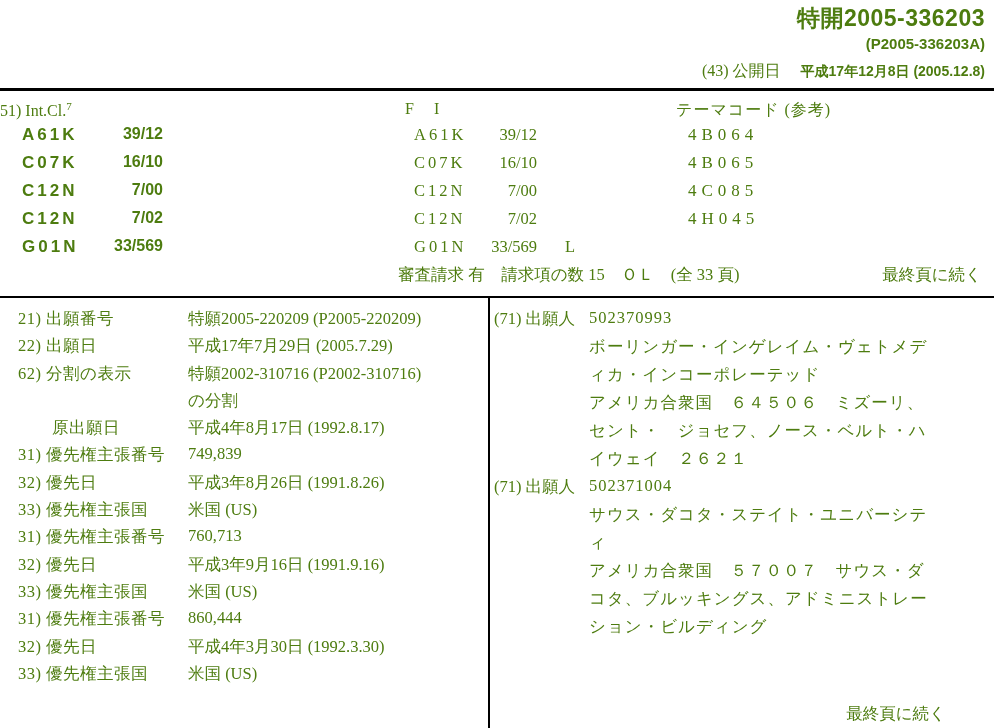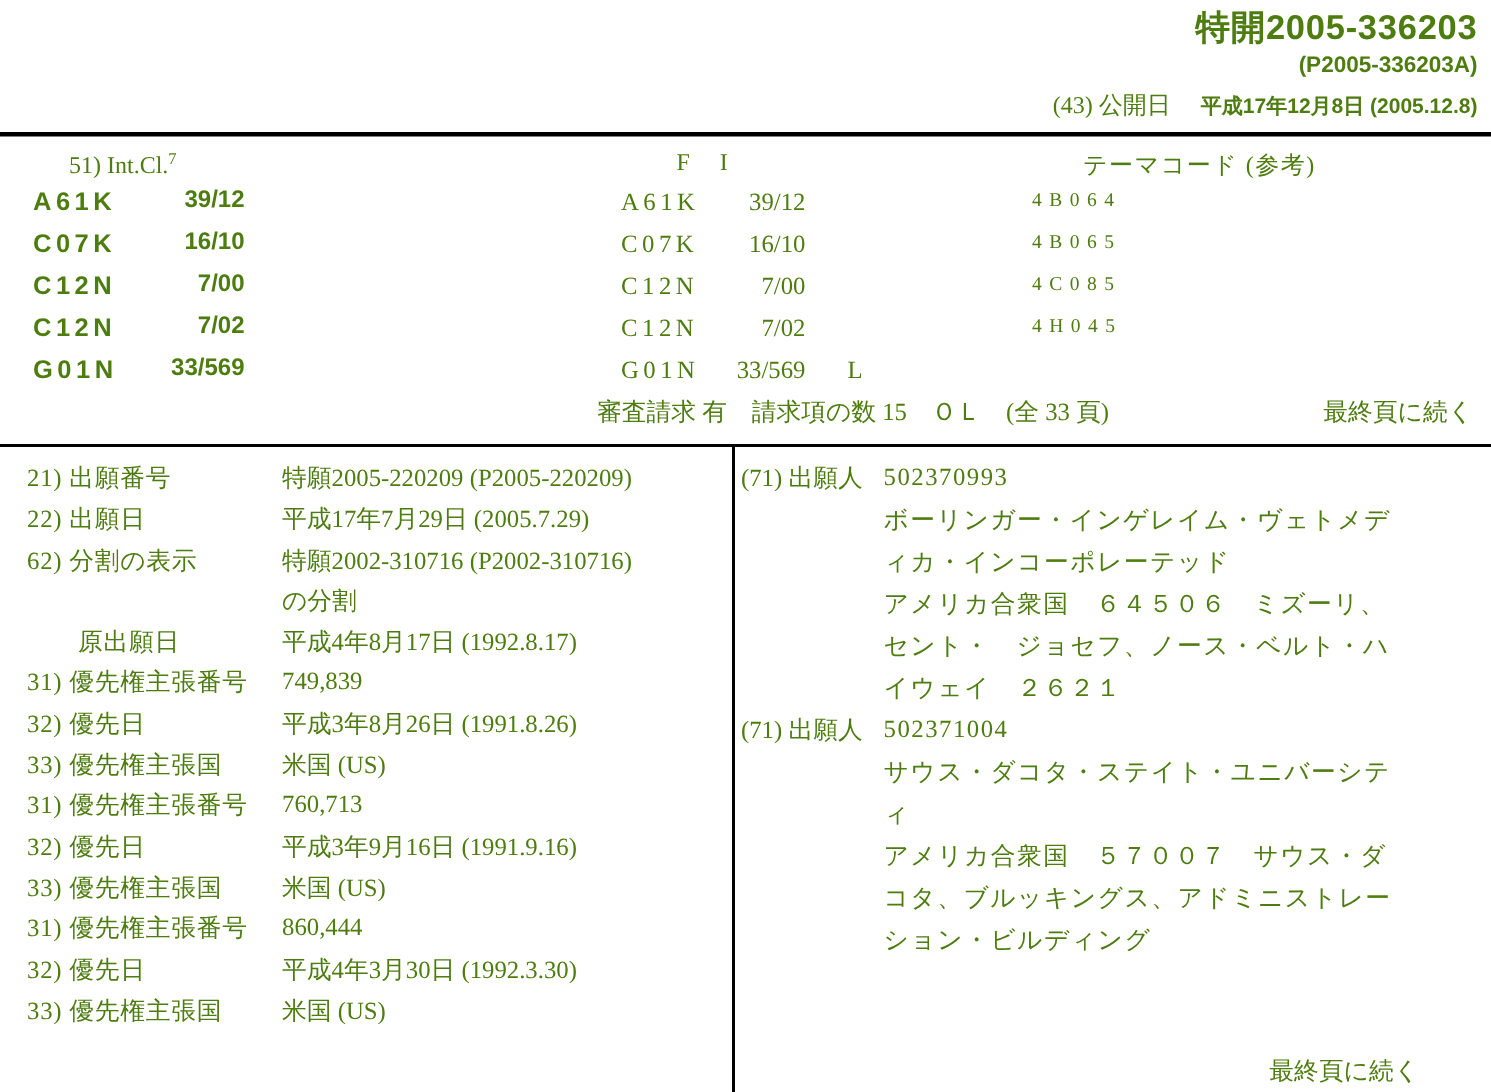--- a/index.html
+++ b/index.html
@@ -27,41 +27,41 @@
   .pub-date-value{
     font-family:"Liberation Sans","DejaVu Sans",sans-serif;
     font-weight:bold;font-size:14px;margin-left:20px;
   }
   
   .hr{position:absolute;left:0;width:994px;background:#000;}
   .hr-top{top:88px;height:3px;}
   .hr-mid{top:296px;height:2px;}
   
   .cls{position:absolute;left:0;top:92px;width:994px;height:204px;}
-  .cls .hdr{position:absolute;top:8px;white-space:nowrap;font-size:16px;padding-left:46px;}
+  .cls .hdr{position:absolute;top:8px;white-space:nowrap;font-size:16px;}
   .intcl-label{left:0;}
   .intcl-label sup{font-size:11px;}
   .fi-label{left:405px;letter-spacing:8px;}
   .theme-label{left:676px;letter-spacing:1px;}
   .crows{position:absolute;left:0;top:33px;width:994px;}
   .crow{position:relative;height:28px;}
   .crow span{position:absolute;white-space:nowrap;top:0;}
   .ic-code{
     left:22px;font-family:"Liberation Sans","DejaVu Sans",sans-serif;
     font-weight:bold;font-size:17px;letter-spacing:3px;
   }
   .ic-num{
     left:88px;width:75px;text-align:right;
     font-family:"Liberation Sans","DejaVu Sans",sans-serif;
     font-weight:bold;font-size:16px;
   }
   .fi-code{left:414px;letter-spacing:3px;font-size:16.5px;}
   .fi-num{left:452px;width:85px;text-align:right;font-size:16.5px;}
   .fi-extra{left:565px;font-size:16.5px;}
-  .th-code{left:688px;letter-spacing:5px;font-size:13px;}
+  .th-code{left:688px;letter-spacing:5px;font-size:17px;}
   .request-line{position:absolute;left:398px;top:172px;white-space:nowrap;font-size:16.5px;}
   .continue-note-1{position:absolute;right:12px;top:172px;white-space:nowrap;font-size:16.5px;}
   
   .bib{position:absolute;left:16px;top:298px;width:994px;height:430px;}
   .vline{position:absolute;left:472px;top:0;bottom:0;width:2px;background:#000;}
   .leftcol{position:absolute;left:0;top:10px;width:470px;}
   .lrow{position:relative;height:27.3px;}
   .lrow span{position:absolute;top:0;white-space:nowrap;}
   .l-label{left:2px;letter-spacing:.5px;}
   .l-value{left:172px;}

